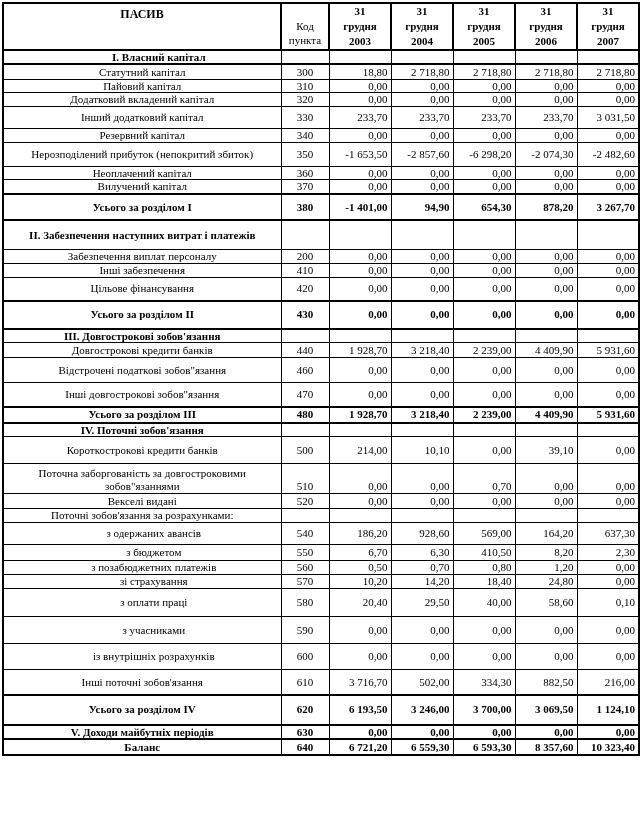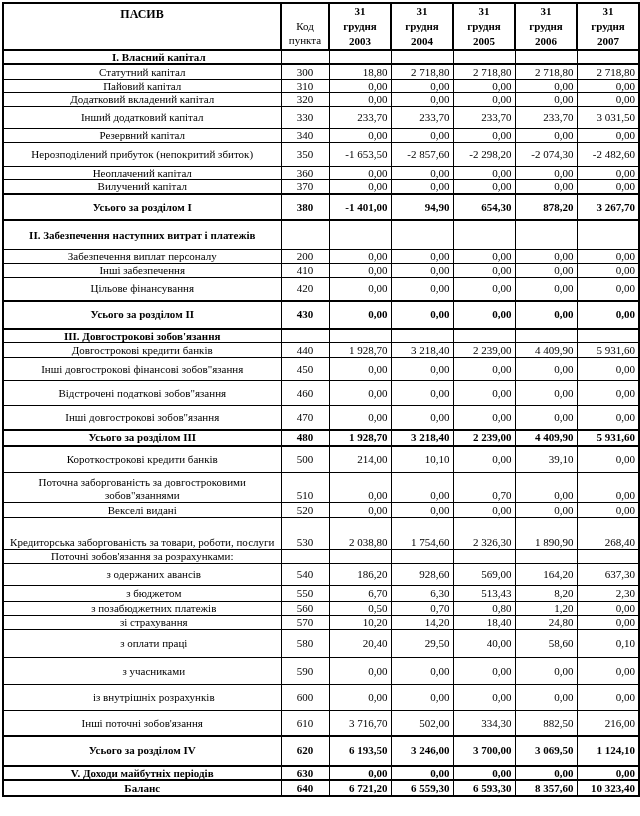--- a/index.html
+++ b/index.html
@@ -138,21 +138,21 @@
           <td class="val">0,00</td>
           <td class="val">0,00</td>
           <td class="val">0,00</td>
           <td class="val">0,00</td>
         </tr>
         <tr class="data" style="height: 24px;">
           <td class="lbl">Нерозподілений прибуток (непокритий збиток)</td>
           <td class="code">350</td>
           <td class="val">-1 653,50</td>
           <td class="val">-2 857,60</td>
-          <td class="val">-2 298,20</td>
+          <td class="val">-6 298,20</td>
           <td class="val">-2 074,30</td>
           <td class="val">-2 482,60</td>
         </tr>
         <tr class="data" style="height: 13px;">
           <td class="lbl">Неоплачений капітал</td>
           <td class="code">360</td>
           <td class="val">0,00</td>
           <td class="val">0,00</td>
           <td class="val">0,00</td>
           <td class="val">0,00</td>
@@ -232,29 +232,20 @@
         </tr>
         <tr class="data" style="height: 15px;">
           <td class="lbl">Довгострокові кредити банків</td>
           <td class="code">440</td>
           <td class="val">1 928,70</td>
           <td class="val">3 218,40</td>
           <td class="val">2 239,00</td>
           <td class="val">4 409,90</td>
           <td class="val">5 931,60</td>
         </tr>
-        <tr class="data" style="height: 23px;">
-          <td class="lbl">Інші довгострокові фінансові зобов"язання</td>
-          <td class="code">450</td>
-          <td class="val">0,00</td>
-          <td class="val">0,00</td>
-          <td class="val">0,00</td>
-          <td class="val">0,00</td>
-          <td class="val">0,00</td>
-        </tr>
         <tr class="data" style="height: 25px;">
           <td class="lbl">Відстрочені податкові зобов"язання</td>
           <td class="code">460</td>
           <td class="val">0,00</td>
           <td class="val">0,00</td>
           <td class="val">0,00</td>
           <td class="val">0,00</td>
           <td class="val">0,00</td>
         </tr>
         <tr class="data" style="height: 24px;">
@@ -268,20 +259,29 @@
         </tr>
         <tr class="total" style="height: 16px;">
           <td class="lbl">Усього за розділом III</td>
           <td class="code">480</td>
           <td class="val">1 928,70</td>
           <td class="val">3 218,40</td>
           <td class="val">2 239,00</td>
           <td class="val">4 409,90</td>
           <td class="val">5 931,60</td>
         </tr>
+        <tr class="section" style="height: 14px;">
+          <td class="lbl">IV. Поточні зобов'язання</td>
+          <td class="code"></td>
+          <td class="val"></td>
+          <td class="val"></td>
+          <td class="val"></td>
+          <td class="val"></td>
+          <td class="val"></td>
+        </tr>
         <tr class="data" style="height: 27px;">
           <td class="lbl">Короткострокові кредити банків</td>
           <td class="code">500</td>
           <td class="val">214,00</td>
           <td class="val">10,10</td>
           <td class="val">0,00</td>
           <td class="val">39,10</td>
           <td class="val">0,00</td>
         </tr>
         <tr class="data wrap" style="height: 30px;">
@@ -294,29 +294,20 @@
           <td class="val">0,00</td>
         </tr>
         <tr class="data" style="height: 15px;">
           <td class="lbl">Векселі видані</td>
           <td class="code">520</td>
           <td class="val">0,00</td>
           <td class="val">0,00</td>
           <td class="val">0,00</td>
           <td class="val">0,00</td>
           <td class="val">0,00</td>
-        </tr>
-        <tr class="data wrap" style="height: 32px;">
-          <td class="lbl">Кредиторська заборгованість за товари, роботи, послуги</td>
-          <td class="code">530</td>
-          <td class="val">2 038,80</td>
-          <td class="val">1 754,60</td>
-          <td class="val">2 326,30</td>
-          <td class="val">1 890,90</td>
-          <td class="val">268,40</td>
         </tr>
         <tr class="data" style="height: 14px;">
           <td class="lbl">Поточні зобов'язання за розрахунками:</td>
           <td class="code"></td>
           <td class="val"></td>
           <td class="val"></td>
           <td class="val"></td>
           <td class="val"></td>
           <td class="val"></td>
         </tr>
@@ -327,21 +318,21 @@
           <td class="val">928,60</td>
           <td class="val">569,00</td>
           <td class="val">164,20</td>
           <td class="val">637,30</td>
         </tr>
         <tr class="data" style="height: 16px;">
           <td class="lbl indent">з бюджетом</td>
           <td class="code">550</td>
           <td class="val">6,70</td>
           <td class="val">6,30</td>
-          <td class="val">513,43</td>
+          <td class="val">410,50</td>
           <td class="val">8,20</td>
           <td class="val">2,30</td>
         </tr>
         <tr class="data" style="height: 14px;">
           <td class="lbl indent">з позабюджетних платежів</td>
           <td class="code">560</td>
           <td class="val">0,50</td>
           <td class="val">0,70</td>
           <td class="val">0,80</td>
           <td class="val">1,20</td>

